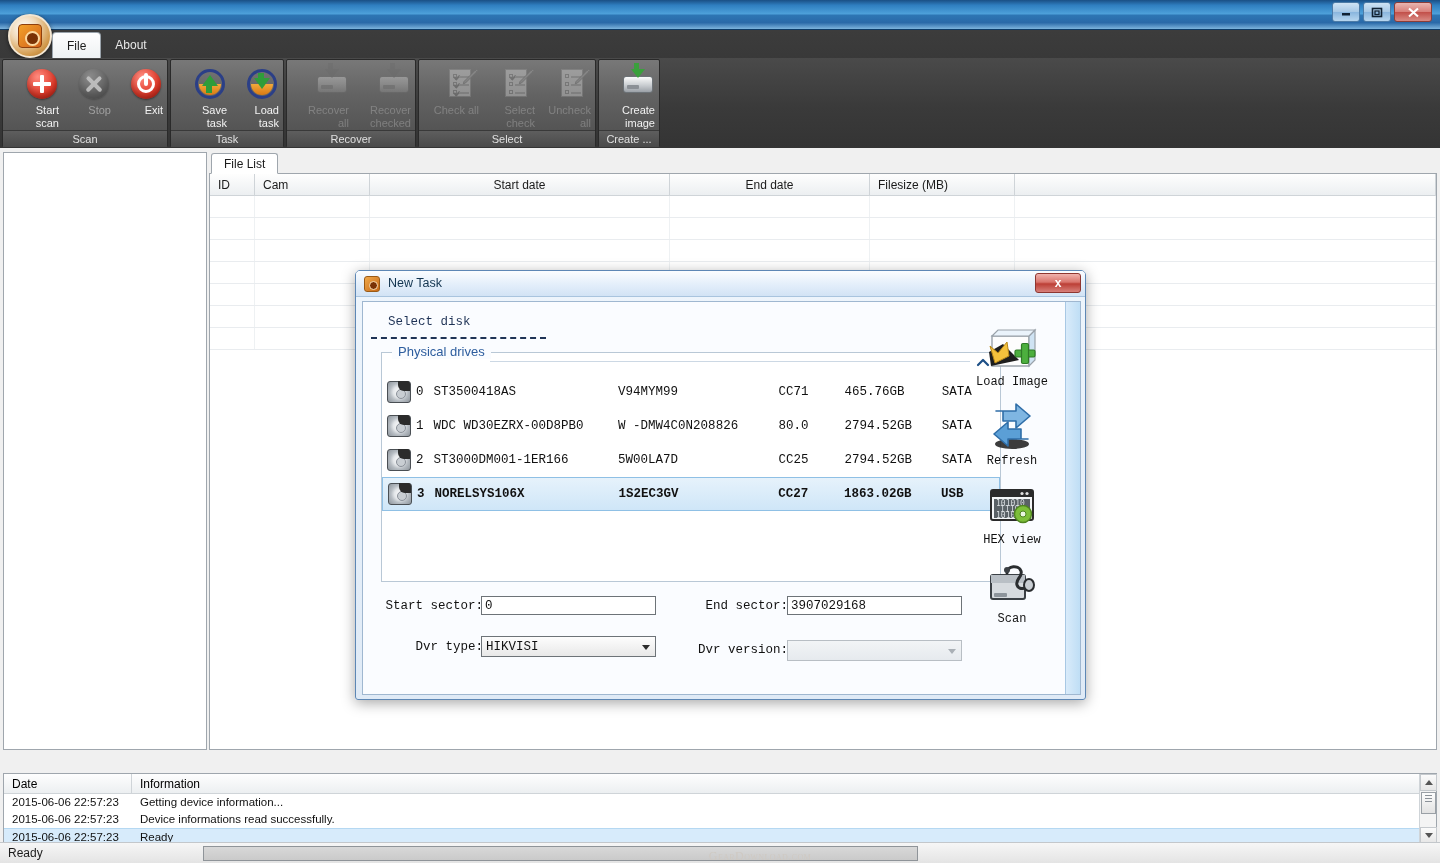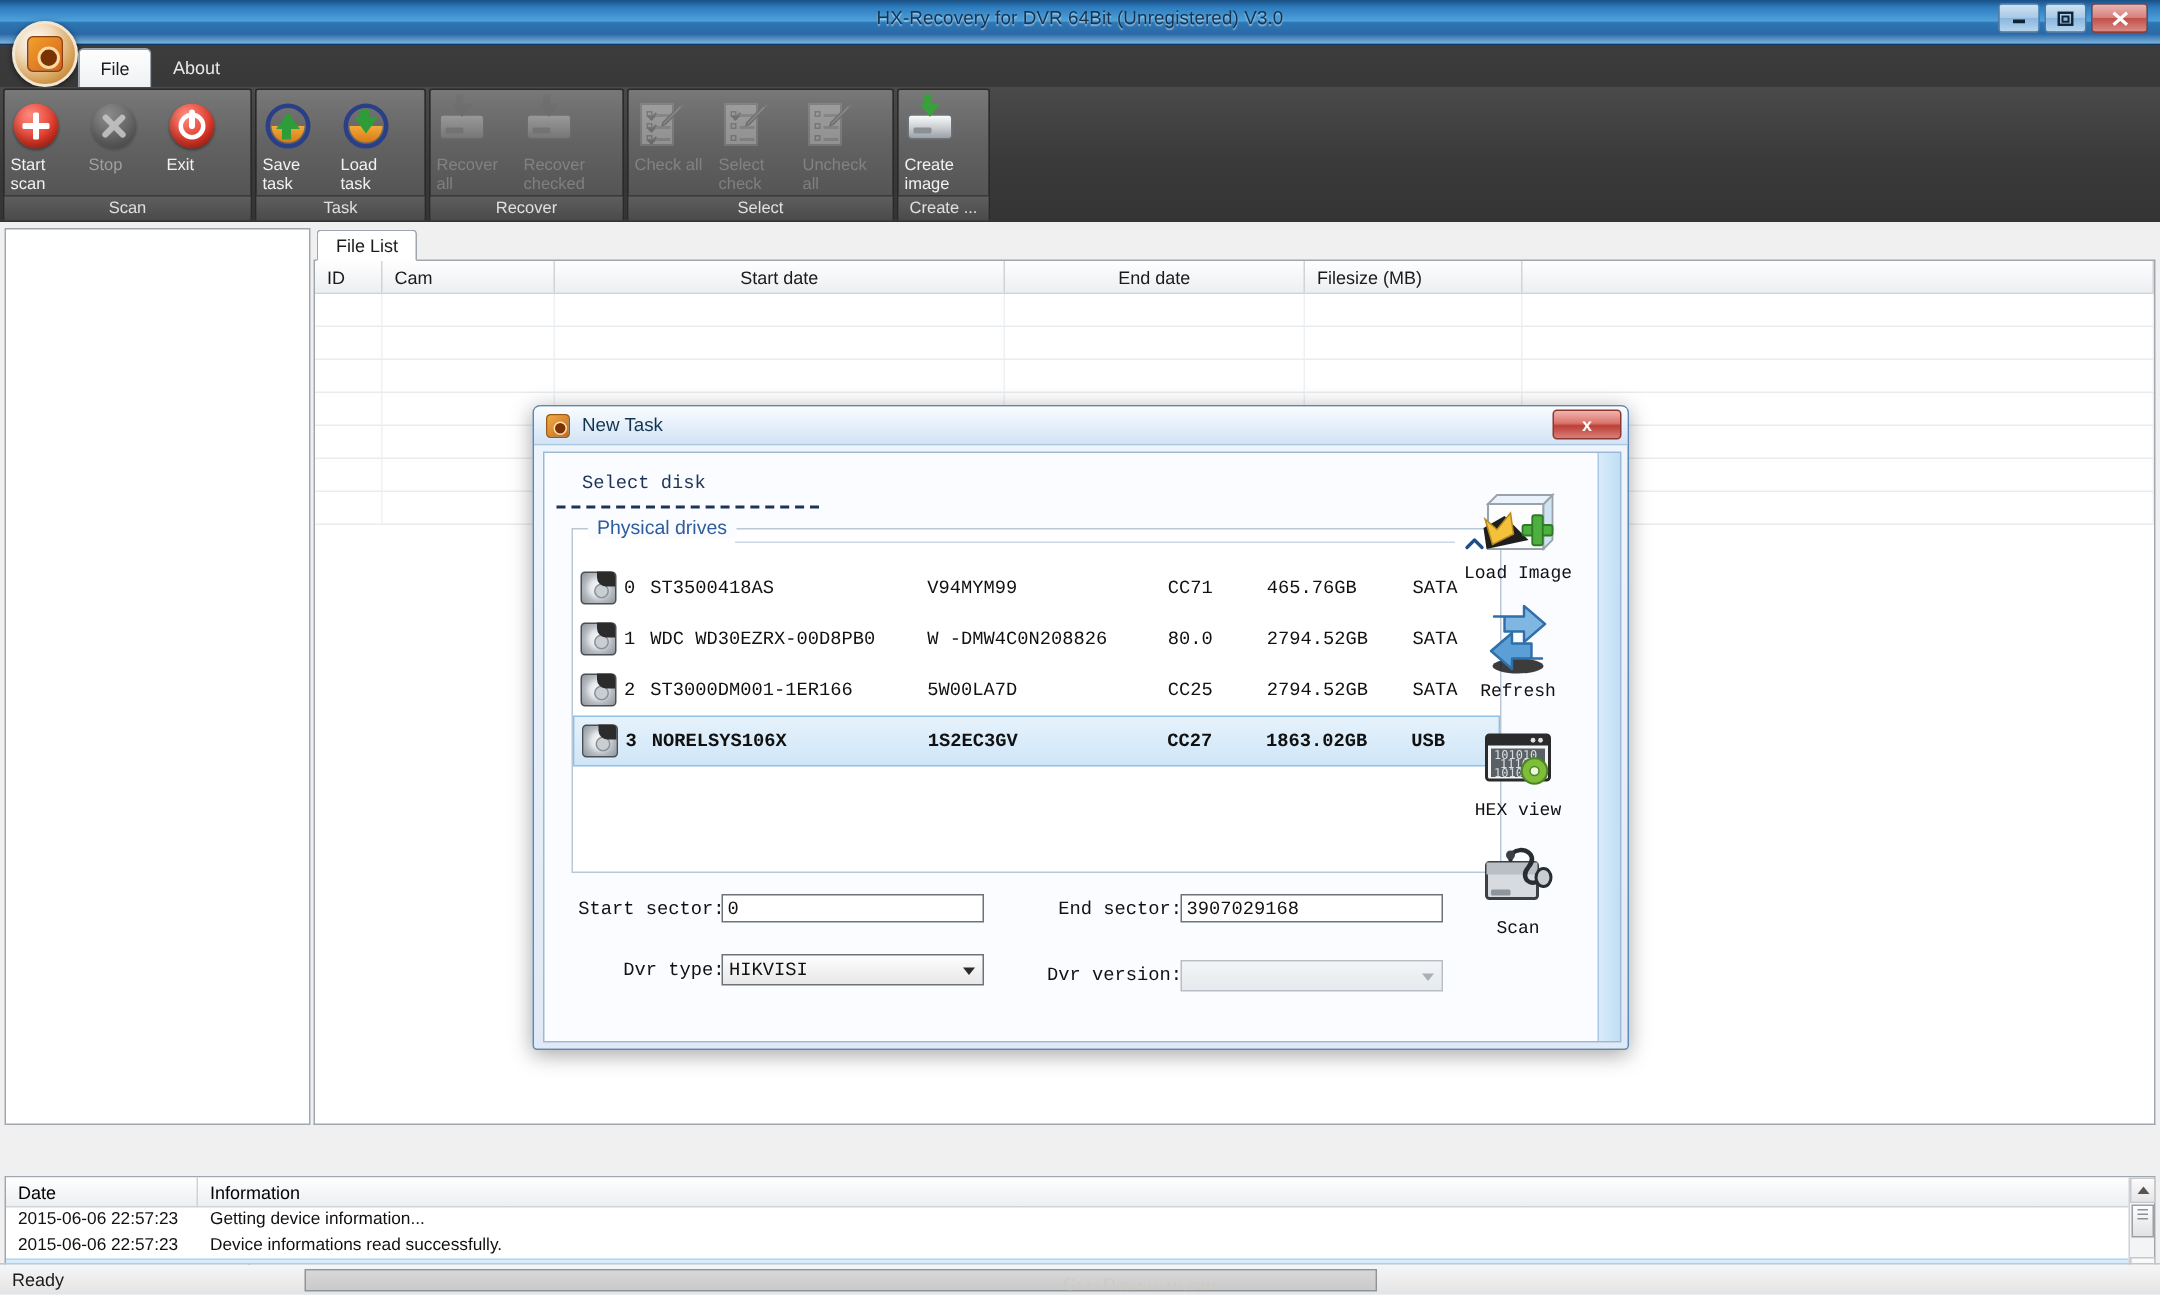--- a/index.html
+++ b/index.html
@@ -71,21 +71,21 @@
   }
   .rgroups{ position:absolute; left:2px; top:1px; display:flex; align-items:flex-start; }
   .rgroup{
     position:relative; height:88px; margin-right:2px;
     background:linear-gradient(to bottom,#787878 0%,#636363 40%,#4e4e4e 100%);
     border:1px solid #2a2a2a; border-radius:2px;
     display:flex; flex-direction:column; justify-content:space-between;
   }
   .rgroup-items{ display:flex; align-items:flex-start; padding:4px 4px 0 4px; flex:1; }
   .ritem{
-    width:52px; display:flex; flex-direction:column; align-items:flex-start;
+    width:52px; display:flex; flex-direction:column; align-items:flex-end;
     padding-top:3px; color:#f2f2f2; cursor:default;
   }
   .ritem.disabled{ color:#a0a0a0; }
   .ritem .ric{ width:34px; height:34px; margin-bottom:3px; position:relative; }
   .ritem .rlab{ font-size:11px; line-height:13px; text-align:center; }
   .rgroup-title{
     height:17px; line-height:17px; text-align:center; font-size:11px; color:#e0e0e0;
     background:linear-gradient(to bottom,#5e5e5e,#4a4a4a);
     border-top:1px solid #393939;
   }
@@ -145,21 +145,21 @@
   .lhead{ display:flex; height:22px; background:linear-gradient(to bottom,#fefefe,#eceff1);
           border-bottom:1px solid #cfd4d8; }
   .lhead div{ line-height:22px; font-size:12px; color:#1b1b1b; border-right:1px solid #cfd4d8;
               padding-left:8px; }
   .lhead div.ctr{ text-align:center; padding-left:0; }
   .lrow{ height:22px; border-bottom:1px solid #e9ecef; display:flex; }
   .lrow div{ border-right:1px solid #eef1f3; }
 
   
   #logpanel{ position:absolute; left:0; top:766px; width:1440px; height:76px; background:#f0f0f0; }
-  #loginner{ position:absolute; left:3px; top:18px; width:1434px; height:72px;
+  #loginner{ position:absolute; left:3px; top:7px; width:1434px; height:72px;
              background:#fff; border:1px solid #9fa6ad; }
   .loghead{ display:flex; height:20px; background:linear-gradient(to bottom,#fefefe,#eceff1);
             border-bottom:1px solid #cfd4d8; }
   .loghead div{ line-height:20px; font-size:12px; padding-left:8px; border-right:1px solid #cfd4d8; }
   .logrow{ display:flex; height:17px; font-size:11.5px; color:#111; }
   .logrow.sel{ background:#d7ebfb; border-top:1px solid #b5d8f2; border-bottom:1px solid #b5d8f2;}
   .logrow .c1{ width:128px; padding-left:8px; line-height:17px; }
   .logrow .c2{ padding-left:8px; line-height:17px; }
   .logsb{ position:absolute; right:0; top:0; width:17px; height:70px;
           background:#f4f4f4; border-left:1px solid #cfd4d8; }
@@ -279,21 +279,20 @@
   .sidebtn .sb-lb{ font-family:"Liberation Mono", monospace; font-size:12px; color:#111; margin-top:1px; }
   .dlgscroll{
     position:absolute; right:2px; top:34px; width:11px; height:352px;
     background:#cfe6f8; border:1px solid #a8c8e4; border-radius:5px;
   }
 </style>
 </head>
 <body>
 
 <div id="titlebar">
-  <div class="tb-title">HX-Recovery for DVR 64Bit (Unregistered) V3.0</div>
   <div class="wbtns">
     <div class="wbtn">
       <svg width="12" height="10" viewBox="0 0 12 10">
           <rect x="2" y="6" width="8" height="2.5" fill="#123"></rect>
         </svg>
     </div>
     <div class="wbtn">
       <svg width="12" height="11" viewBox="0 0 12 11">
         <rect x="1.5" y="1.5" width="9" height="8" fill="none" stroke="#123" stroke-width="1.6"></rect>
         <rect x="4" y="4" width="4" height="3.5" fill="none" stroke="#123" stroke-width="1.3"></rect>

